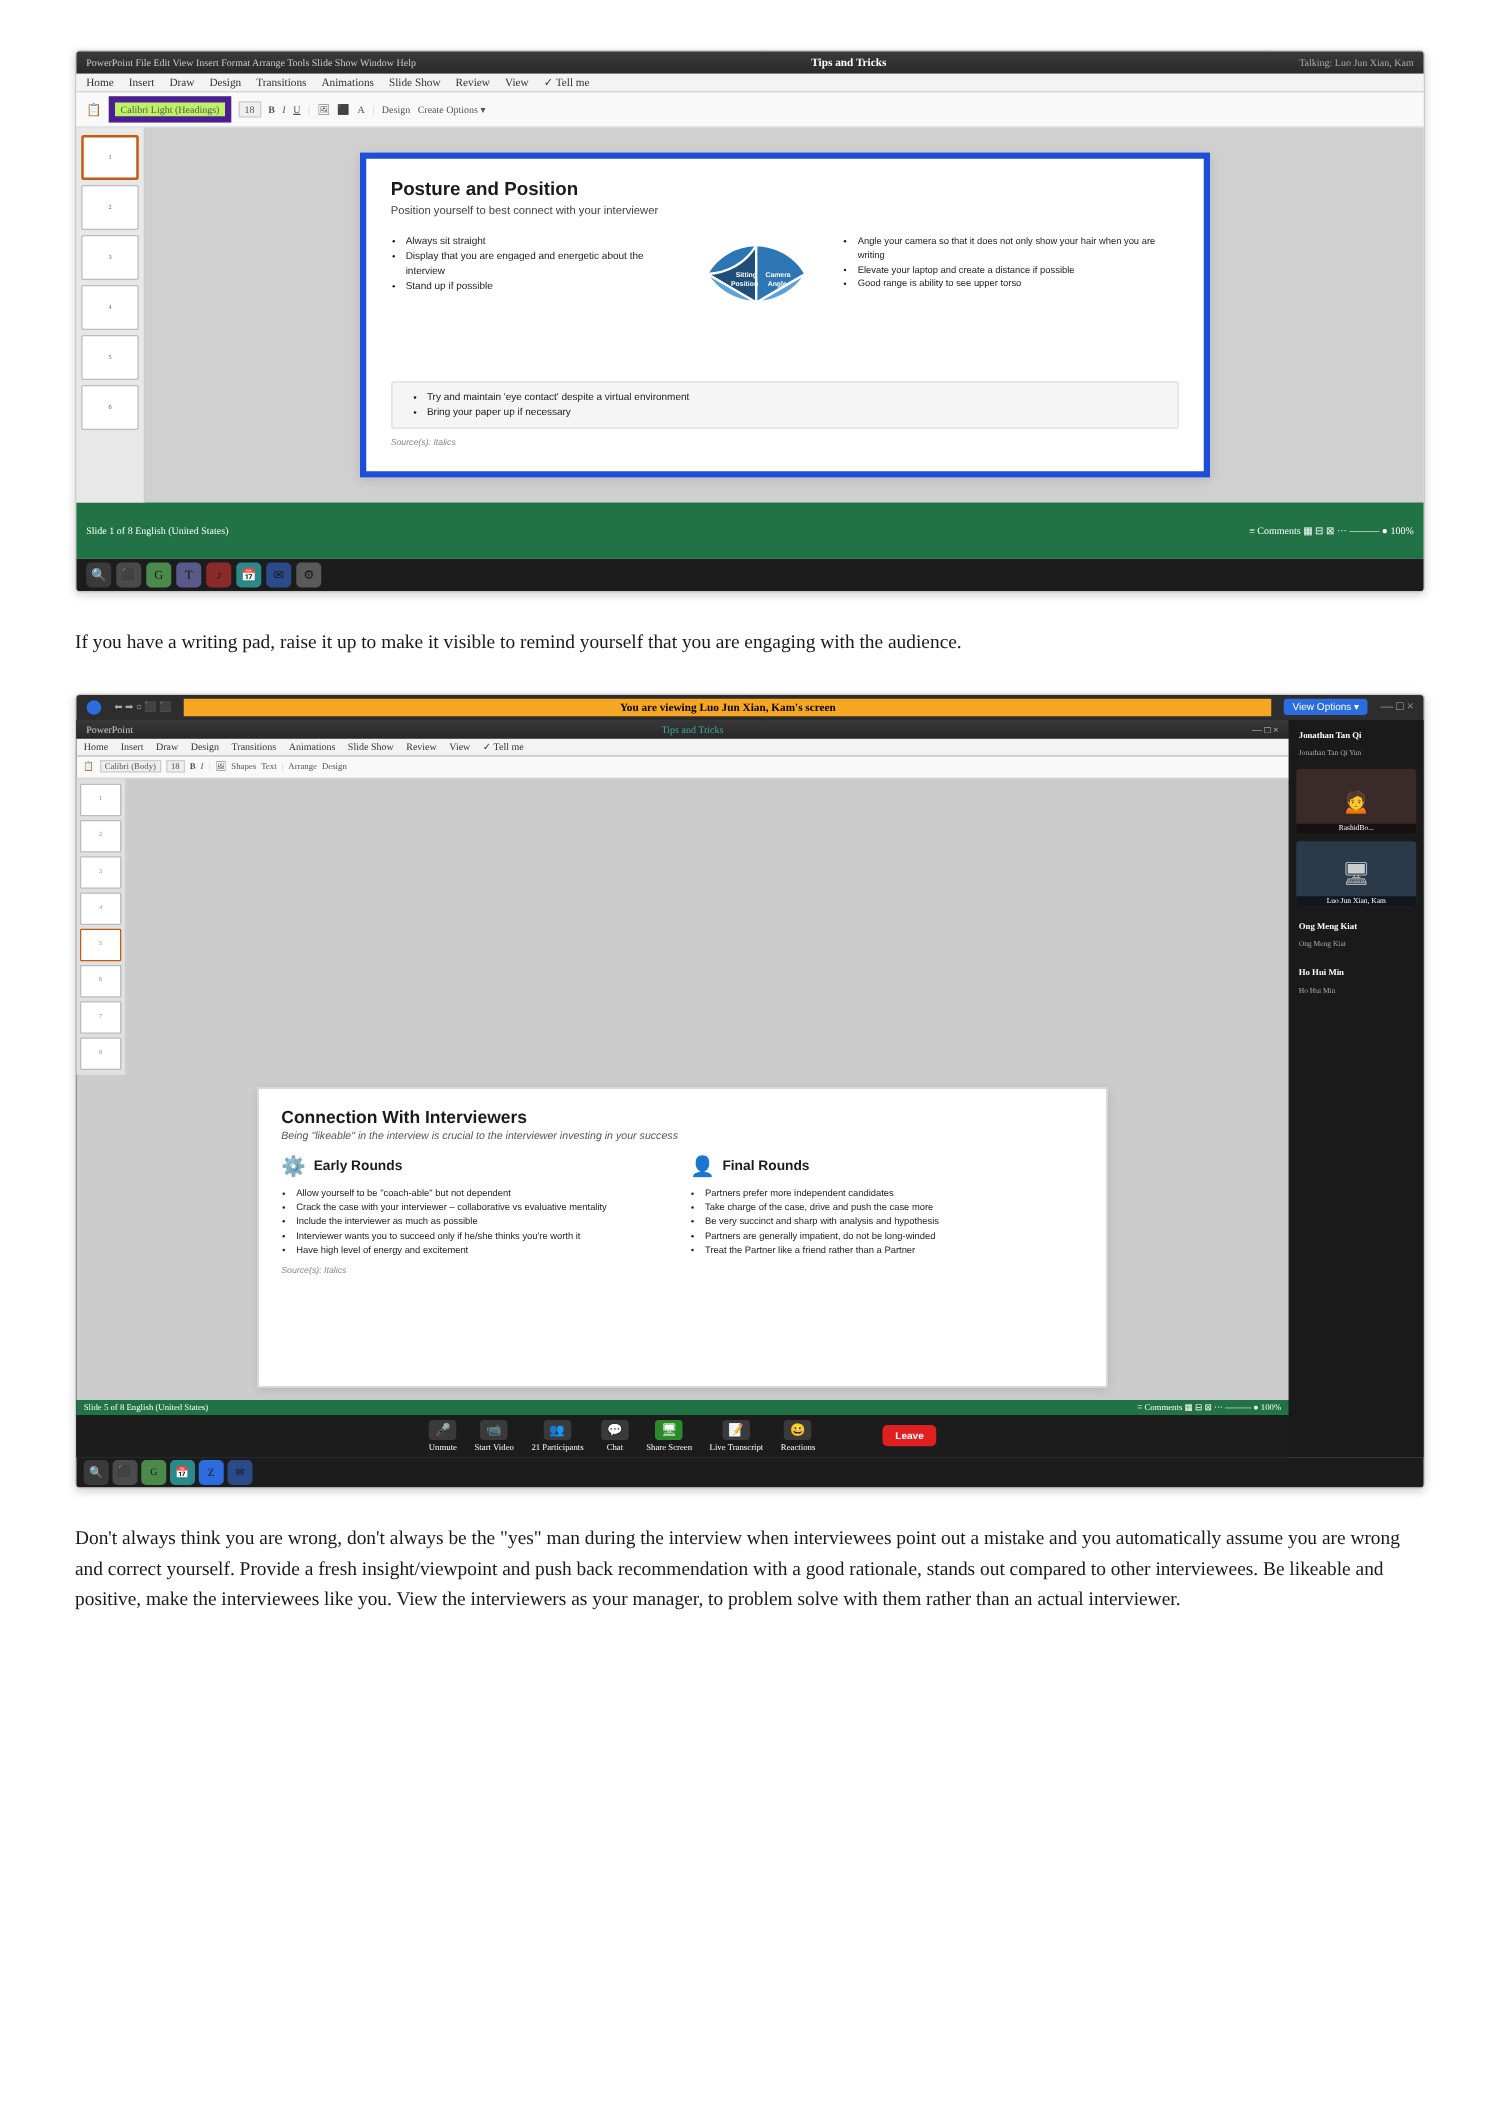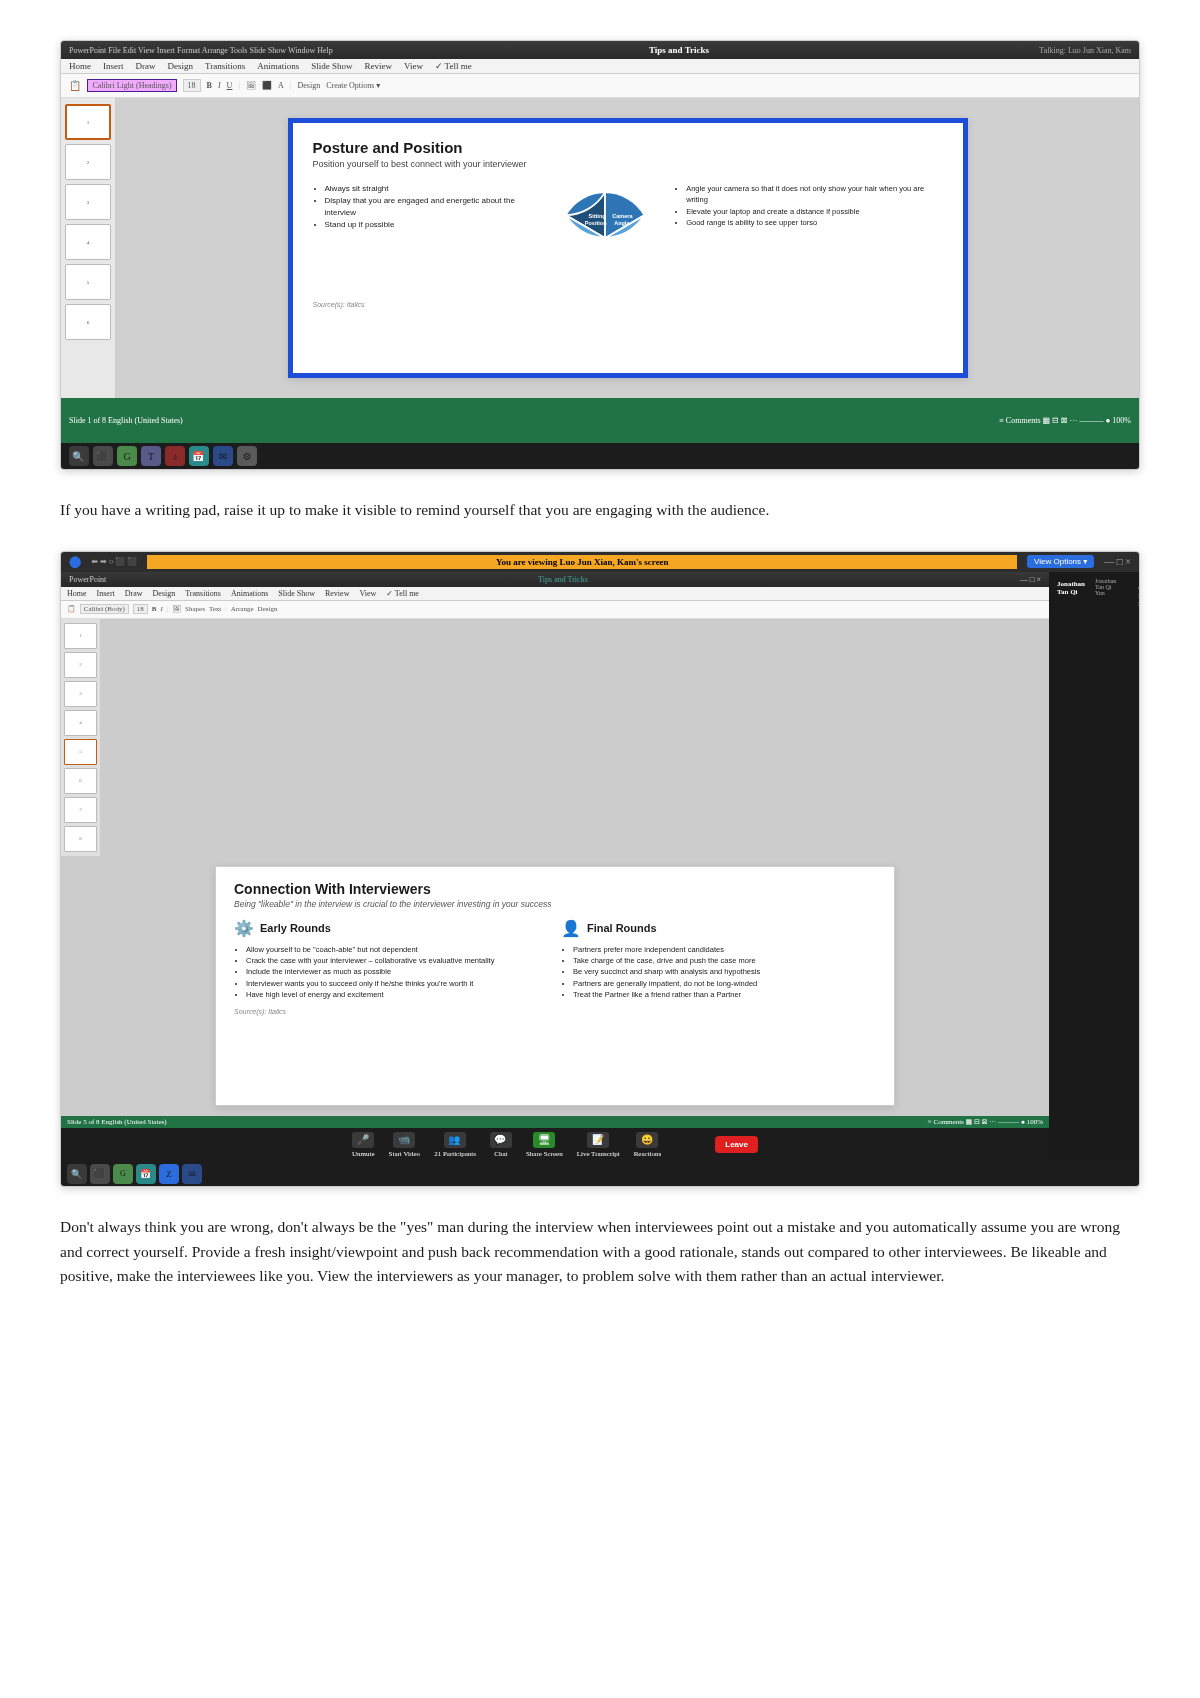--- a/index.html
+++ b/index.html
@@ -260,25 +260,25 @@
       display: flex;
       background: #2a2a2a;
     }
 
     .zoom-main {
       flex: 1;
       background: #1c1c1c;
     }
 
     .zoom-sidebar-right {
-      width: 90px;
+      width: 108px;
       background: #1a1a1a;
       padding: 6px;
       display: flex;
-      flex-direction: row;
+      flex-direction: column;
       gap: 6px;
     }
 
     .participant-thumb {
       background: #2a3a2a;
       border-radius: 3px;
       height: 52px;
       display: flex;
       flex-direction: column;
       align-items: center;
@@ -520,21 +520,21 @@
     <span>Transitions</span>
     <span>Animations</span>
     <span>Slide Show</span>
     <span>Review</span>
     <span>View</span>
     <span>✓ Tell me</span>
   </div>
 
   <div class="ppt-toolbar">
     <span style="font-size:10px;">📋</span>
-    <span style="background:#f0abfc;padding:1px 4px;border:1px solid #4c1d95;">Calibri Light (Headings)</span>
+    <span style="background:#bef264;padding:1px 4px;border:5px solid #4c1d95;">Calibri Light (Headings)</span>
     <span style="background:#eee;padding:1px 4px;border:1px solid #ccc;">18</span>
     <span style="font-weight:bold;">B</span>
     <span style="font-style:italic;">I</span>
     <span style="text-decoration:underline;">U</span>
     <span style="color:#ccc;">|</span>
     <span>🖼</span>
     <span>⬛</span>
     <span>A</span>
     <span style="color:#ccc;">|</span>
     <span>Design</span>
@@ -588,20 +588,26 @@
 
           <div class="right-bullet-box">
             <ul>
               <li>Angle your camera so that it does not only show your hair when you are writing</li>
               <li>Elevate your laptop and create a distance if possible</li>
               <li>Good range is ability to see upper torso</li>
             </ul>
           </div>
         </div>
 
+        <div class="eye-contact-box">
+          <ul>
+            <li>Try and maintain 'eye contact' despite a virtual environment</li>
+            <li>Bring your paper up if necessary</li>
+          </ul>
+        </div>
 
         <div class="source-text">Source(s): Italics</div>
       </div>
     </div>
   </div>
 
   <div class="ppt-statusbar">
     <span>Slide 1 of 8   English (United States)</span>
     <span>≡ Comments ▦ ⊟ ⊠ ···  ——— ● 100%</span>
   </div>

